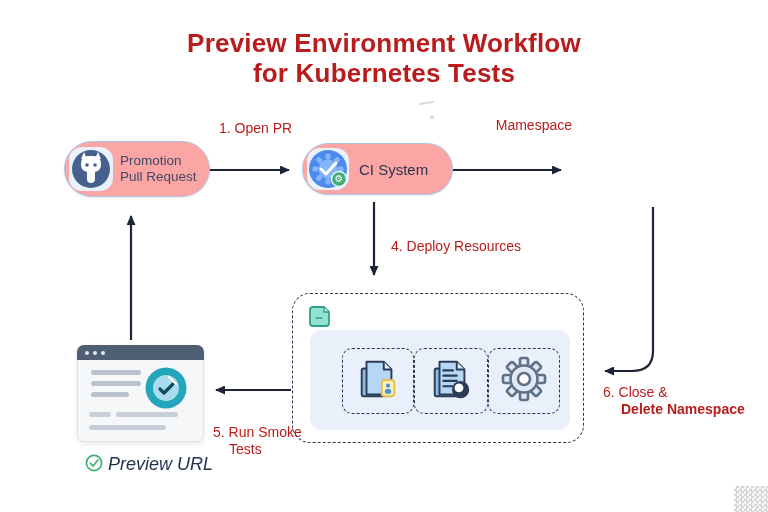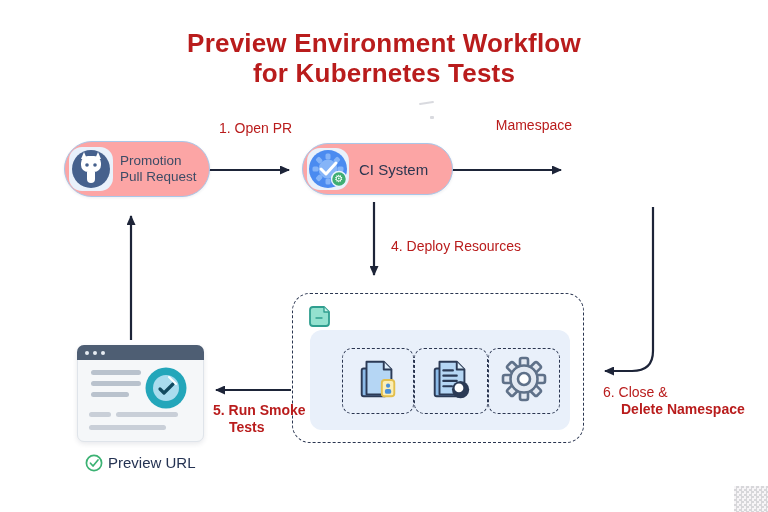--- a/index.html
+++ b/index.html
@@ -29,21 +29,21 @@
   .cloud-label{font-size:13.5px;color:#2b3650;white-space:nowrap;}
 
   .browser{width:125px;height:95px;border-radius:7px;background:#f5f7f9;
     border:1px solid #dfe4ea;box-shadow:0 2px 5px rgba(30,42,67,.10);}
   .browser-bar{position:absolute;left:-1px;top:-1px;right:-1px;height:15px;
     background:#4e5e73;border-radius:7px 7px 0 0;display:flex;align-items:center;padding-left:8px;gap:4px;}
   .dot{width:4px;height:4px;border-radius:50%;background:#e7ecf2;}
   .bline{position:absolute;height:5px;border-radius:2.5px;background:#b9c2cd;}
   .bline2{position:absolute;height:5px;border-radius:2.5px;background:#c9cfd8;}
 
-  .caption{font-size:15px;color:#243252;white-space:nowrap;}
+  .caption{font-size:18px;color:#243252;white-space:nowrap;font-style:italic;}
 
   .smudge{background:#b9bcc4;opacity:.55;border-radius:1px;}
   .checker{width:34px;height:26px;opacity:.75;
     background:repeating-conic-gradient(#c9c9cd 0% 25%, #f4f2f4 0% 50%);
     background-size:5px 5px;}
 </style>
 </head>
 <body>
 
 <div class="canvas">
@@ -185,21 +185,21 @@
         <circle cx="23" cy="23" r="6" fill="#ffffff" stroke="#5f7189" stroke-width="2.6"></circle>
       </svg>
     </span>
   </div>
 
   <div class="abs edge-label" style="left:603px;top:384px;">
     <span style="display:block">6. Close &amp;</span>
     <span style="display:block;padding-left:18px;font-weight:bold;">Delete Namespace</span>
   </div>
 
-  <div class="abs edge-label" style="left:213px;top:402px;font-weight:bold;">
+  <div class="abs edge-label" style="left:213px;top:424px;">
     <span style="display:block">5. Run Smoke</span>
     <span style="display:block;padding-left:16px;">Tests</span>
   </div>
 
   <div class="abs browser" style="left:77px;top:345px;">
     <div class="browser-bar">
       <span class="dot"></span>
       <span class="dot"></span>
       <span class="dot"></span>
     </div>

